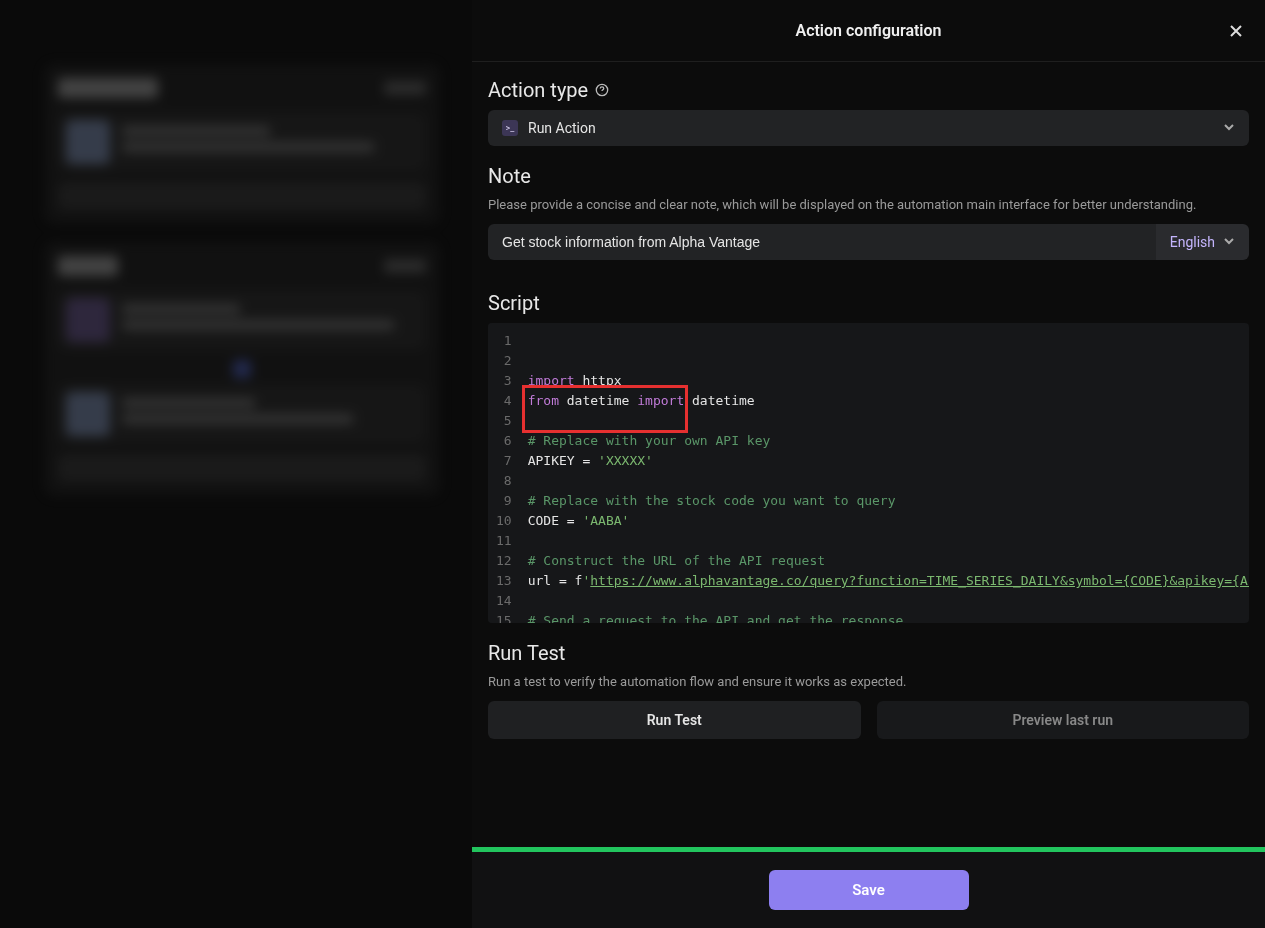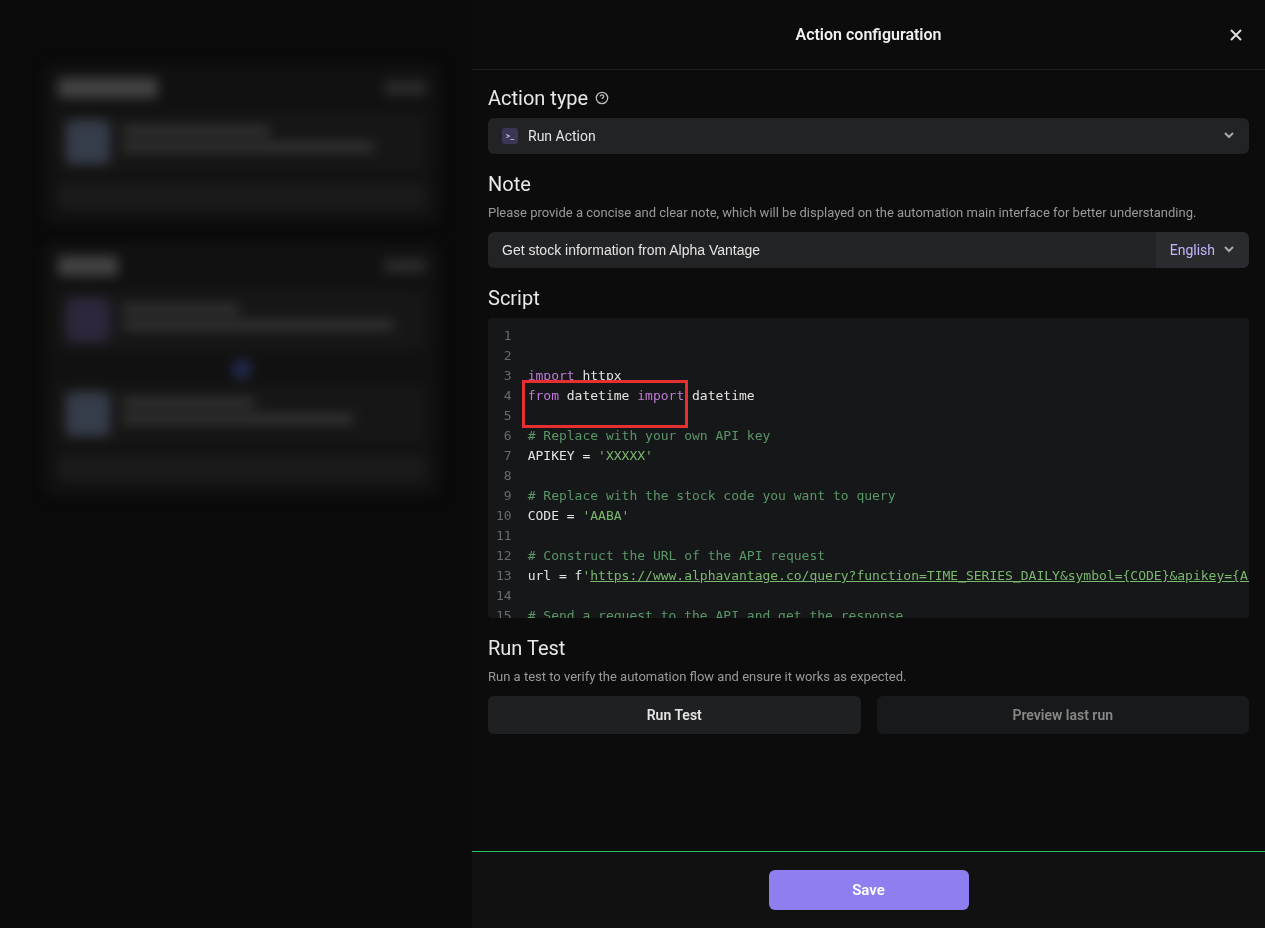--- a/index.html
+++ b/index.html
@@ -32,21 +32,21 @@
 .bg-line { background: #666; height: 10px; border-radius: 3px; margin-bottom: 6px; }
 .bg-btn { background: #2f2f2f; height: 28px; border-radius: 6px; margin-top: 6px; }
 
 
 .panel {
   position: absolute; left: 472px; top: 0; right: 0; bottom: 0;
   background: #0c0c0c;
   display: flex; flex-direction: column;
 }
 .panel-header {
-  height: 70px; display: flex; align-items: center; justify-content: center;
+  height: 62px; display: flex; align-items: center; justify-content: center;
   position: relative;
   border-bottom: 1px solid #1f1f1f;
 }
 .panel-title { font-size: 16px; font-weight: 600; color: #f0f0f0; }
 .close-icon {
   position: absolute; right: 18px; top: 50%; transform: translateY(-50%);
   width: 22px; height: 22px; cursor: pointer;
   display: flex; align-items: center; justify-content: center;
 }
 .close-icon svg { width: 16px; height: 16px; stroke: #ddd; stroke-width: 2; }
@@ -79,21 +79,21 @@
   position: absolute; right: 14px; top: 50%; transform: translateY(-50%);
 }
 .chevron-down svg { width: 12px; height: 12px; stroke: #aaa; stroke-width: 2; fill: none; }
 
 .script-icon {
   width: 16px; height: 16px; background: #3c3656; border-radius: 3px;
   display: inline-flex; align-items: center; justify-content: center;
   font-size: 9px; color: #d8d0f0;
 }
 
-.note-row { display: flex; gap: 0; margin-bottom: 18px; }
+.note-row { display: flex; gap: 0; margin-bottom: 31px; }
 .note-input {
   flex: 1; background: #222325; border-radius: 6px 0 0 6px; padding: 10px 14px;
   font-size: 14px; color: #e5e5e5; border: none; outline: none;
 }
 .lang-select {
   background: #2a2b2e; border-radius: 0 6px 6px 0; padding: 10px 34px 10px 14px;
   font-size: 14px; color: #c4b5fd; display: flex; align-items: center;
   position: relative; cursor: pointer;
 }
 
@@ -131,21 +131,21 @@
 .run-test-row { display: flex; gap: 16px; margin-bottom: 20px; }
 .btn {
   flex: 1; background: #1f2022; border-radius: 6px; padding: 11px 0;
   text-align: center; font-size: 14px; color: #e5e5e5; cursor: pointer;
   font-weight: 600;
 }
 .btn.ghost { background: #18191b; color: #888; }
 
 .panel-footer {
   background: #111112; padding: 18px 0; display: flex; justify-content: center;
-  border-top: 1px solid #22c55e;
+  border-top: 5px solid #22c55e;
 }
 .save-btn {
   background: #8d7ff0; color: #fff; font-size: 15px; font-weight: 600;
   padding: 11px 0; width: 200px; text-align: center; border-radius: 6px;
   cursor: pointer;
 }
 </style>
 </head>
 <body>
 

